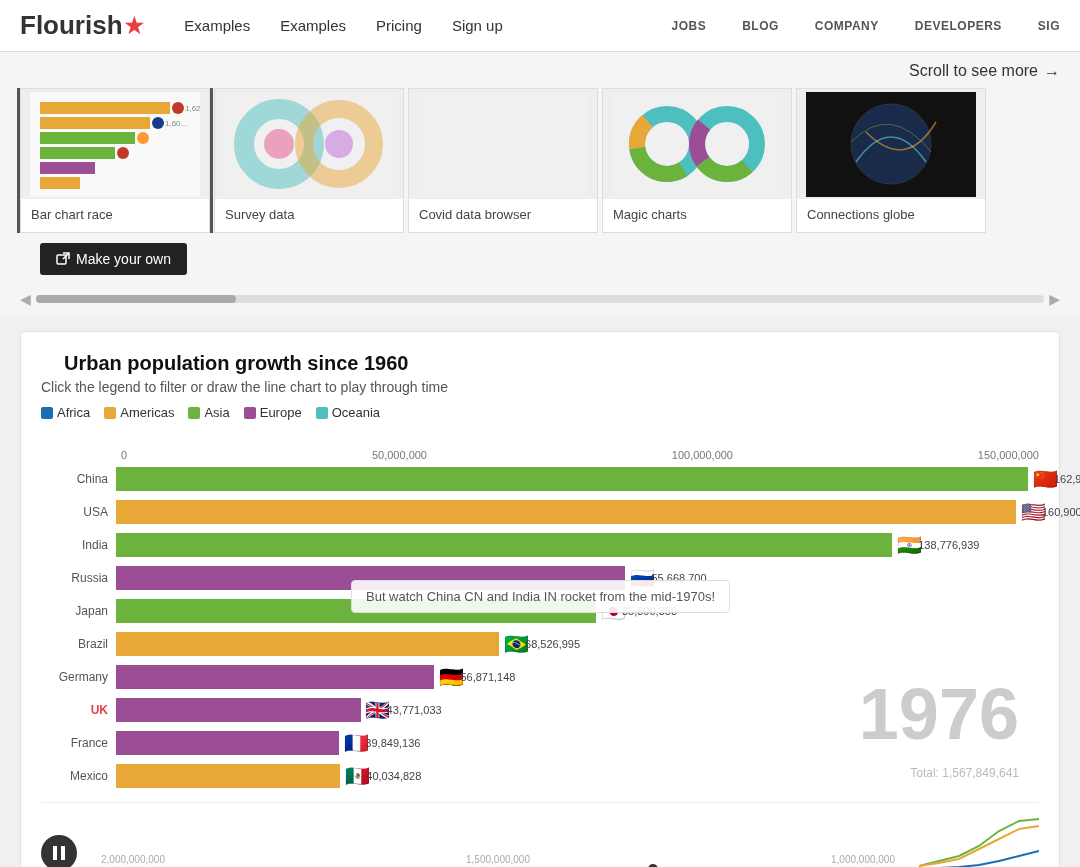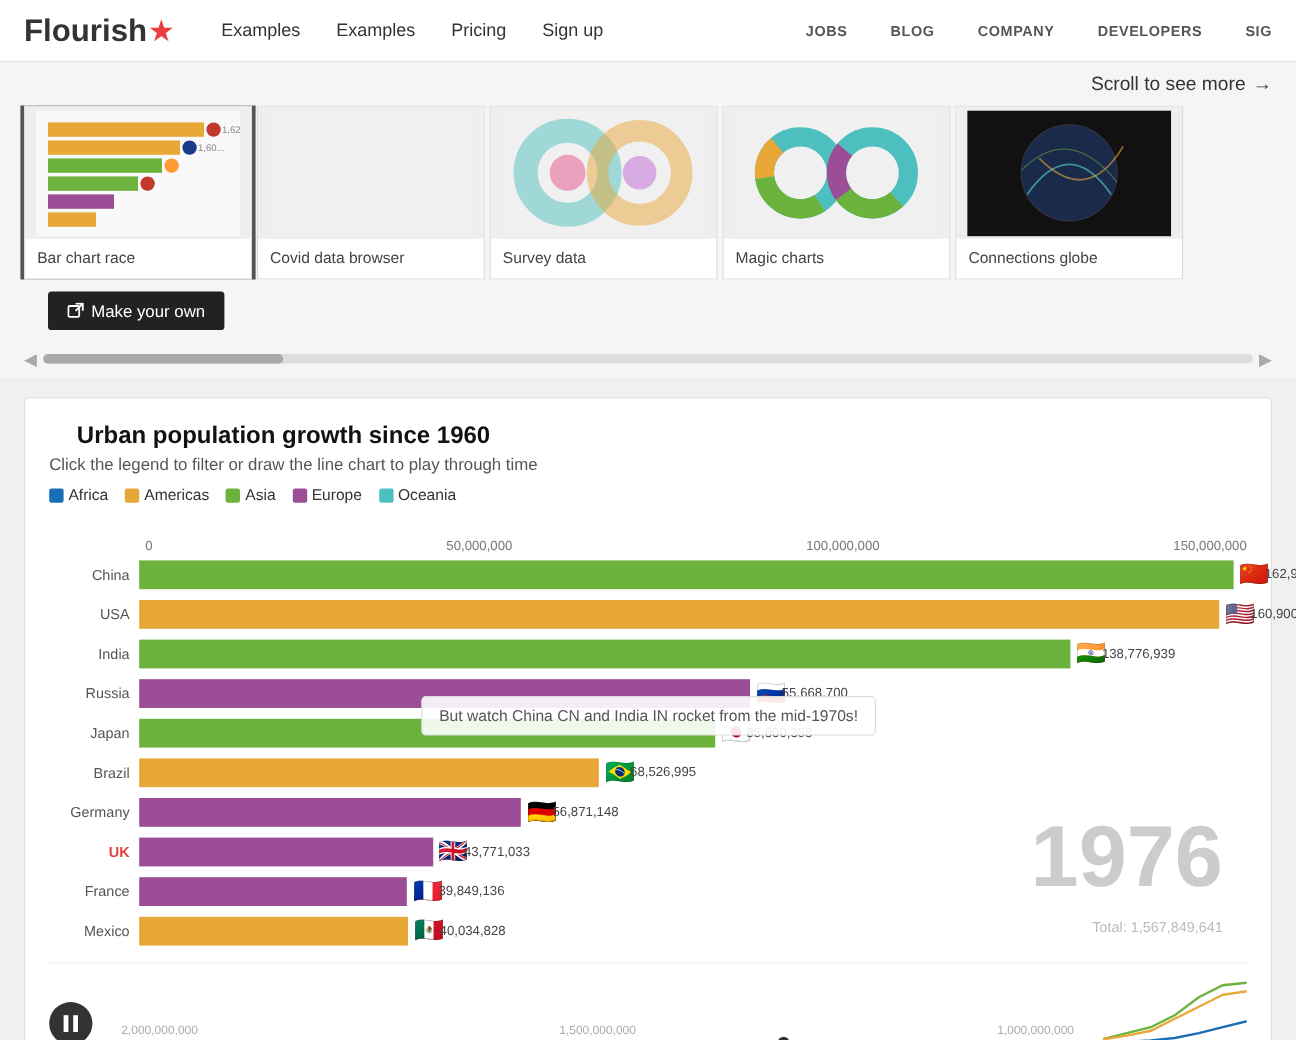--- a/index.html
+++ b/index.html
@@ -127,37 +127,37 @@
             <text x="135" y="34" font-size="8" fill="#888">1,60...</text>
           </svg>
         </div>
         <div class="caption">Bar chart race</div>
       </div>
 
       <div class="carousel-item">
         <div class="thumb">
           <svg width="170" height="105" viewBox="0 0 170 105">
             <rect width="170" height="105" fill="#f0f0f0"></rect>
-          </svg>
-        </div>
-        <div class="caption">Covid data browser</div>
-      </div>
-
-      <div class="carousel-item">
-        <div class="thumb">
-          <svg width="170" height="105" viewBox="0 0 170 105">
-            <rect width="170" height="105" fill="#f0f0f0"></rect>
 
             <circle cx="55" cy="52" r="35" fill="none" stroke="#4dbfbe" stroke-width="20" opacity="0.5"></circle>
             <circle cx="55" cy="52" r="15" fill="#e87fa8" opacity="0.7"></circle>
             <circle cx="115" cy="52" r="35" fill="none" stroke="#e8a838" stroke-width="18" opacity="0.5"></circle>
             <circle cx="115" cy="52" r="14" fill="#c87dd8" opacity="0.6"></circle>
           </svg>
         </div>
         <div class="caption">Survey data</div>
+      </div>
+
+      <div class="carousel-item">
+        <div class="thumb">
+          <svg width="170" height="105" viewBox="0 0 170 105">
+            <rect width="170" height="105" fill="#f0f0f0"></rect>
+          </svg>
+        </div>
+        <div class="caption">Covid data browser</div>
       </div>
 
       <div class="carousel-item">
         <div class="thumb">
           <svg width="170" height="105" viewBox="0 0 170 105">
             <rect width="170" height="105" fill="#f0f0f0"></rect>
 
             <circle cx="55" cy="52" r="30" fill="none" stroke="#4dbfbe" stroke-width="16"></circle>
             <circle cx="55" cy="52" r="30" fill="none" stroke="#6cb33e" stroke-width="16" stroke-dasharray="60 130" stroke-dashoffset="-30"></circle>
             <circle cx="55" cy="52" r="30" fill="none" stroke="#e8a838" stroke-width="16" stroke-dasharray="30 160" stroke-dashoffset="-90"></circle>

